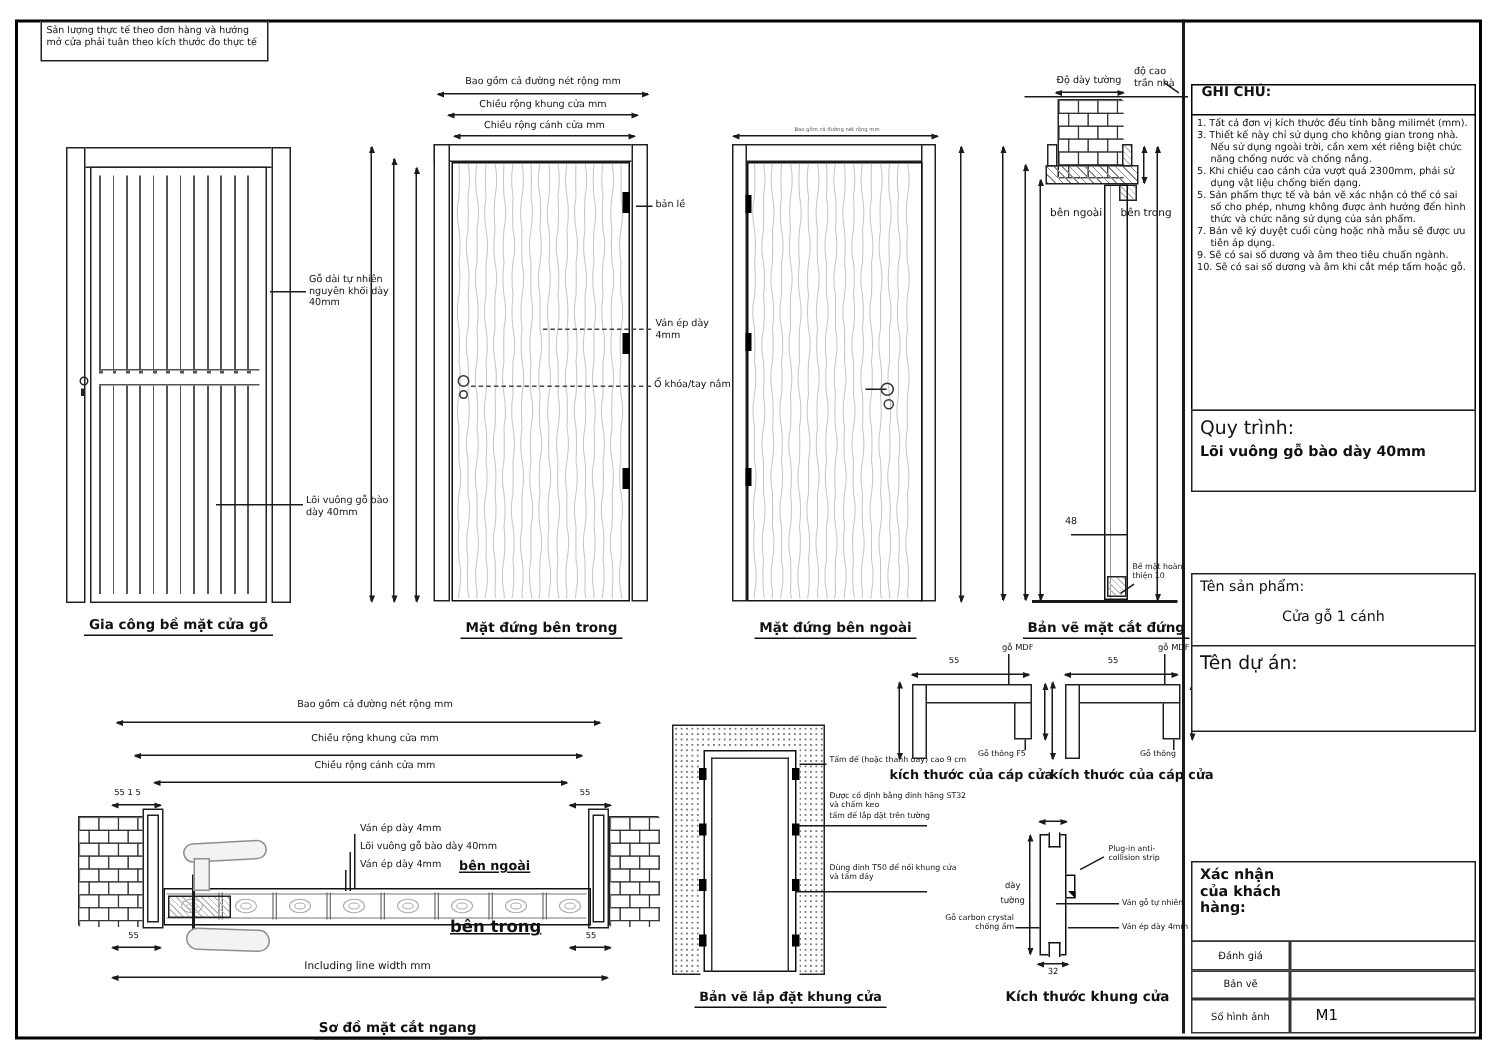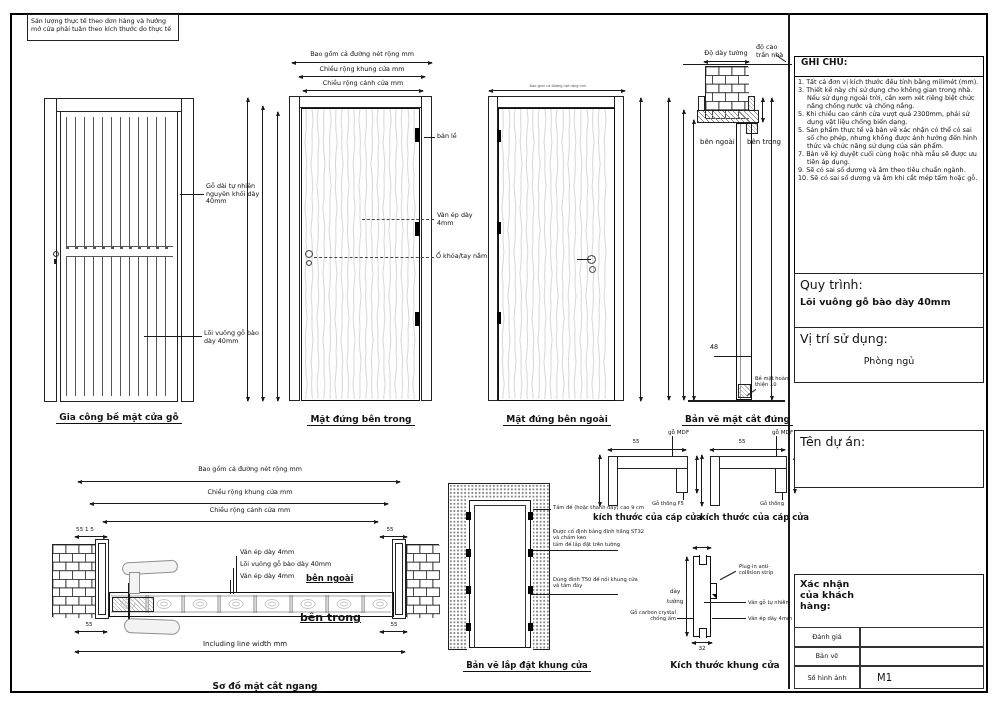--- a/index.html
+++ b/index.html
@@ -438,23 +438,23 @@
       <div class="note">5. Sản phẩm thực tế và bản vẽ xác nhận có thể có sai số cho phép, nhưng không được ảnh hưởng đến hình thức và chức năng sử dụng của sản phẩm.</div>
       <div class="note">7. Bản vẽ ký duyệt cuối cùng hoặc nhà mẫu sẽ được ưu tiên áp dụng.</div>
       <div class="note">9. Sẽ có sai số dương và âm theo tiêu chuẩn ngành.</div>
       <div class="note">10. Sẽ có sai số dương và âm khi cắt mép tấm hoặc gỗ.</div>
     </div>
 
   <div class="bx" style="left:794px;top:273px;width:190px;height:55px;padding:3px 5px">
     <div class="pnl-title">Quy trình:</div>
     <div class="bold" style="font-size:9.5px;margin-top:4px">Lõi vuông gỗ bào dày 40mm</div>
   </div>
-  <div class="bx" style="left:794px;top:327px;width:190px;height:56px;padding:3px 5px">
-    <div class="pnl-title">Vị trí sử dụng:</div>
-    <div class="pnl-sub ctr" style="margin-top:9px">Phòng ngủ</div>
+  <div class="bx" style="left:794px;top:382px;width:190px;height:49px;padding:3px 5px">
+    <div class="pnl-sub">Tên sản phẩm:</div>
+    <div class="pnl-sub ctr" style="margin-top:9px">Cửa gỗ 1 cánh</div>
   </div>
   <div class="bx" style="left:794px;top:430px;width:190px;height:58px;padding:3px 5px">
     <div class="pnl-title">Tên dự án:</div>
   </div>
 
 
   <div class="bx" style="left:794px;top:574px;width:190px;height:54px;padding:3px 5px">
     <div class="bold wrap" style="font-size:9.5px;width:70px">Xác nhận của khách hàng:</div>
   </div>
 

